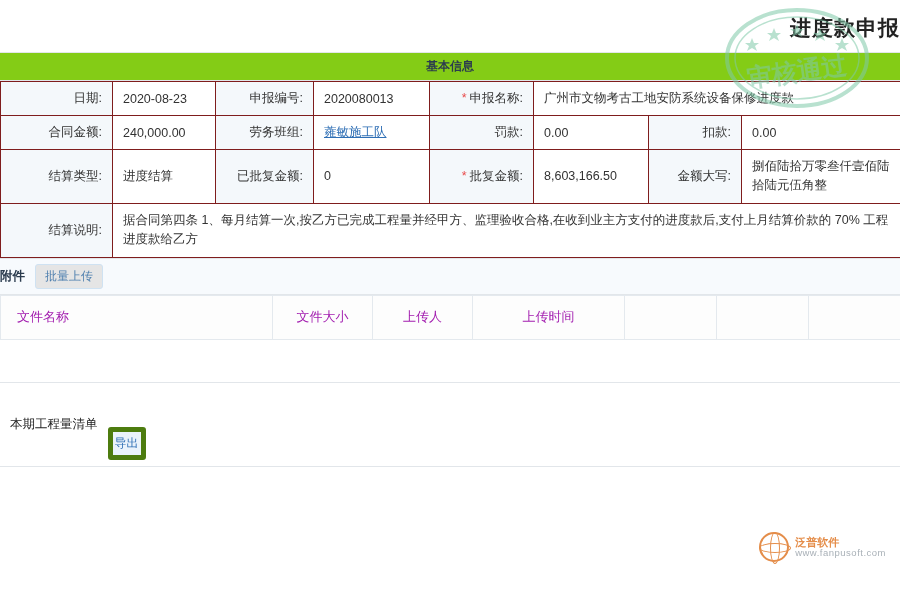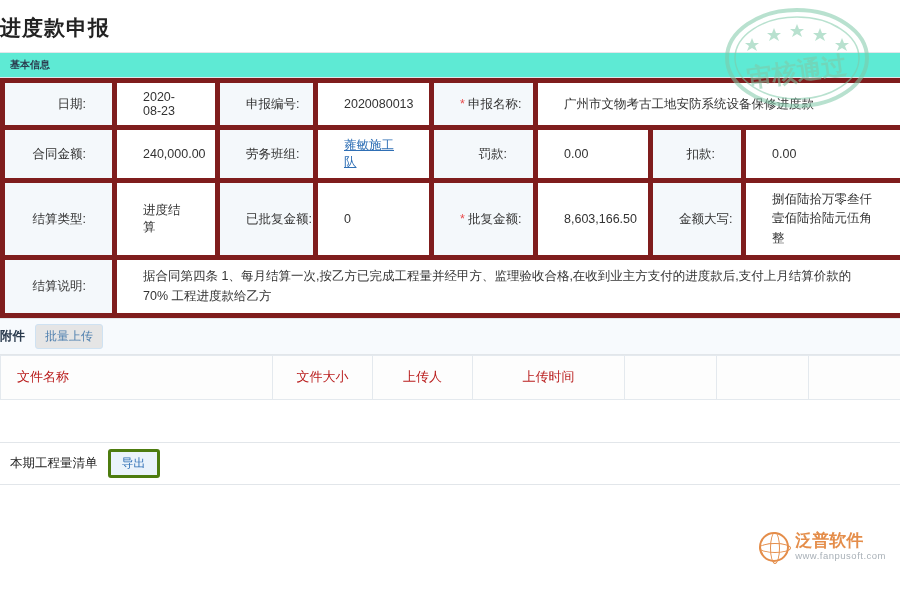--- a/index.html
+++ b/index.html
@@ -7,44 +7,45 @@
   body {
     width: 900px; height: 600px;
     font-family: "Liberation Sans", sans-serif;
     font-size: 13px;
     color: #333;
     background: #fff;
     position: relative;
     overflow: hidden;
   }
   .page-title {
-    text-align: left;
+    text-align: right;
     font-size: 21px;
     font-weight: bold;
     color: #222;
     padding: 14px 0 10px;
     letter-spacing: 1px;
   }
   .section-bar {
     border-top: 1px solid #e2e6ea;
     border-bottom: 1px solid #e2e6ea;
-    background: #5eead4;
+    background: #84cc16;
     padding: 5px 10px;
-    font-size: 10px;
+    font-size: 12px;
     font-weight: bold;
     color: #2b3b4e;
+    text-align: center;
   }
   table.form {
     width: 900px;
     border-collapse: collapse;
     table-layout: fixed;
   }
   table.form td {
-    border: 5px solid #7f1d1d;
-    padding: 7px 26px;
+    border: 1px solid #7f1d1d;
+    padding: 7px 10px;
     font-size: 12.5px;
     vertical-align: middle;
     height: 34px;
   }
   td.label {
     background: #f4f8fb;
     text-align: right;
     color: #333;
     white-space: nowrap;
   }
@@ -79,45 +80,46 @@
   table.files {
     width: 900px;
     border-collapse: collapse;
     table-layout: fixed;
   }
   table.files th {
     border: 1px solid #e4e9ee;
     background: #fdfdfd;
     font-weight: normal;
     font-size: 13px;
-    color: #b91c1c;
+    color: #a21caf;
     height: 44px;
     padding: 4px 10px;
   }
   table.files th.first { text-align: left; padding-left: 16px; }
   .spacer { height: 42px; }
   .footer-bar {
     border-top: 1px solid #e2e6ea;
     border-bottom: 1px solid #e2e6ea;
     background: #fff;
     padding: 6px 10px;
     display: flex;
     align-items: center;
     gap: 10px;
     font-size: 12.5px;
     color: #222;
   }
   .btn-blue {
     background: #eaf3fb;
-    border: 3px solid #4d7c0f;
+    border: 5px solid #4d7c0f;
     color: #2f6fb5;
     border-radius: 3px;
-    padding: 3px 11px;
+    padding: 3px 2px;
     font-size: 12px;
     cursor: pointer;
+    margin-top: 38px;
   }
   
   .stamp {
     position: absolute;
     right: 28px; top: 2px;
     width: 150px; height: 112px;
     opacity: .55;
     pointer-events: none;
   }
   
@@ -133,21 +135,21 @@
     border: 2px solid #e07a2b;
     position: relative;
   }
   .wm .globe:before, .wm .globe:after {
     content: ""; position: absolute; border: 1.5px solid #e07a2b;
     border-radius: 50%;
   }
   .wm .globe:before { left: 9px; top: -2px; width: 8px; height: 30px; }
   .wm .globe:after { left: -2px; top: 9px; width: 30px; height: 8px; }
   .wm .wm-text { line-height: 1.1; }
-  .wm .wm-name { color: #e07a2b; font-size: 17px; font-weight: bold; }
+  .wm .wm-name { color: #e07a2b; font-size: 11px; font-weight: bold; }
   .wm .wm-url { color: #9aa3ab; font-size: 9.5px; letter-spacing: .5px; }
 </style>
 </head>
 <body>
 
 <div class="page-title">进度款申报</div>
 
 <svg class="stamp" viewBox="0 0 150 112">
   <ellipse cx="75" cy="56" rx="70" ry="48" fill="none" stroke="#7fc9a8" stroke-width="4"></ellipse>
   <ellipse cx="75" cy="56" rx="62" ry="41" fill="none" stroke="#7fc9a8" stroke-width="1.5"></ellipse>

